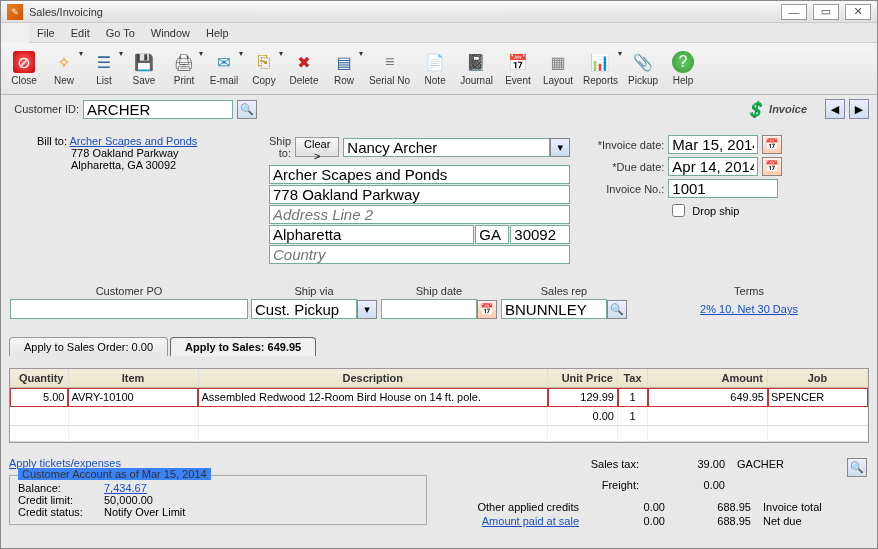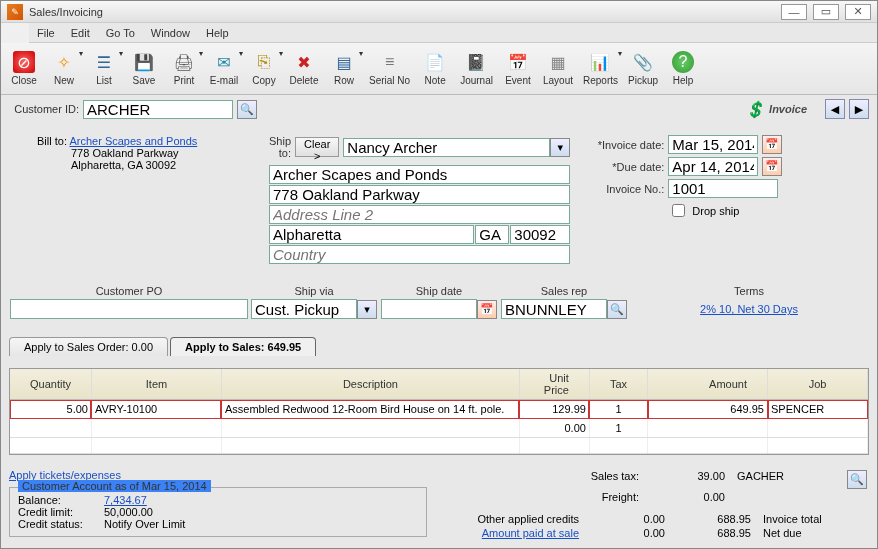--- a/index.html
+++ b/index.html
@@ -39,21 +39,21 @@
 .po-row { display:flex; gap:0; margin-top:4px; }
 .po-row .col { display:flex; flex-direction:column; align-items:center; }
 .po-row .col .hdr { font-size:11px; color:#333; margin-bottom:2px; }
 .po-row .col .cell { display:flex; align-items:center; }
 .po-row input { height:20px; }
 .tabs { display:flex; margin-top:6px; }
 .tab { border:1px solid #999; border-bottom:none; padding:3px 14px; background:linear-gradient(#f6f6f6,#e6e6e6); border-radius:4px 4px 0 0; margin-right:2px; }
 .tab.active { font-weight:bold; background:#f0f0f0; border-color:#666; }
 .grid { border:1px solid #999; background:#fff; }
 .grid table { width:100%; border-collapse: collapse; }
-.grid th { background: linear-gradient(#f2eedd,#e8e3c8); border-bottom:1px solid #bbb; border-right:1px solid #ddd; padding:3px 20px; font-weight:normal; color:#333; }
+.grid th { background: linear-gradient(#f2eedd,#e8e3c8); border-bottom:1px solid #bbb; border-right:1px solid #ddd; padding:3px 4px; font-weight:bold; color:#333; }
 .grid td { border-bottom:1px solid #ddd; border-right:1px solid #eee; padding:3px 3px; height:16px; }
 .grid tr.hl td { outline:1px solid #c33; outline-offset:-1px; }
 .ta-r { text-align:right; }
 .ta-c { text-align:center; }
 .belowgrid { display:flex; gap:10px; margin-top:2px; }
 .belowgrid .left { flex:1; }
 .belowgrid .right { flex:0 0 420px; }
 .totrow { display:flex; justify-content:flex-end; gap:6px; padding:1px 2px; }
 .totrow .lbl { width:140px; text-align:right; }
 .totrow .val { width:80px; text-align:right; }

